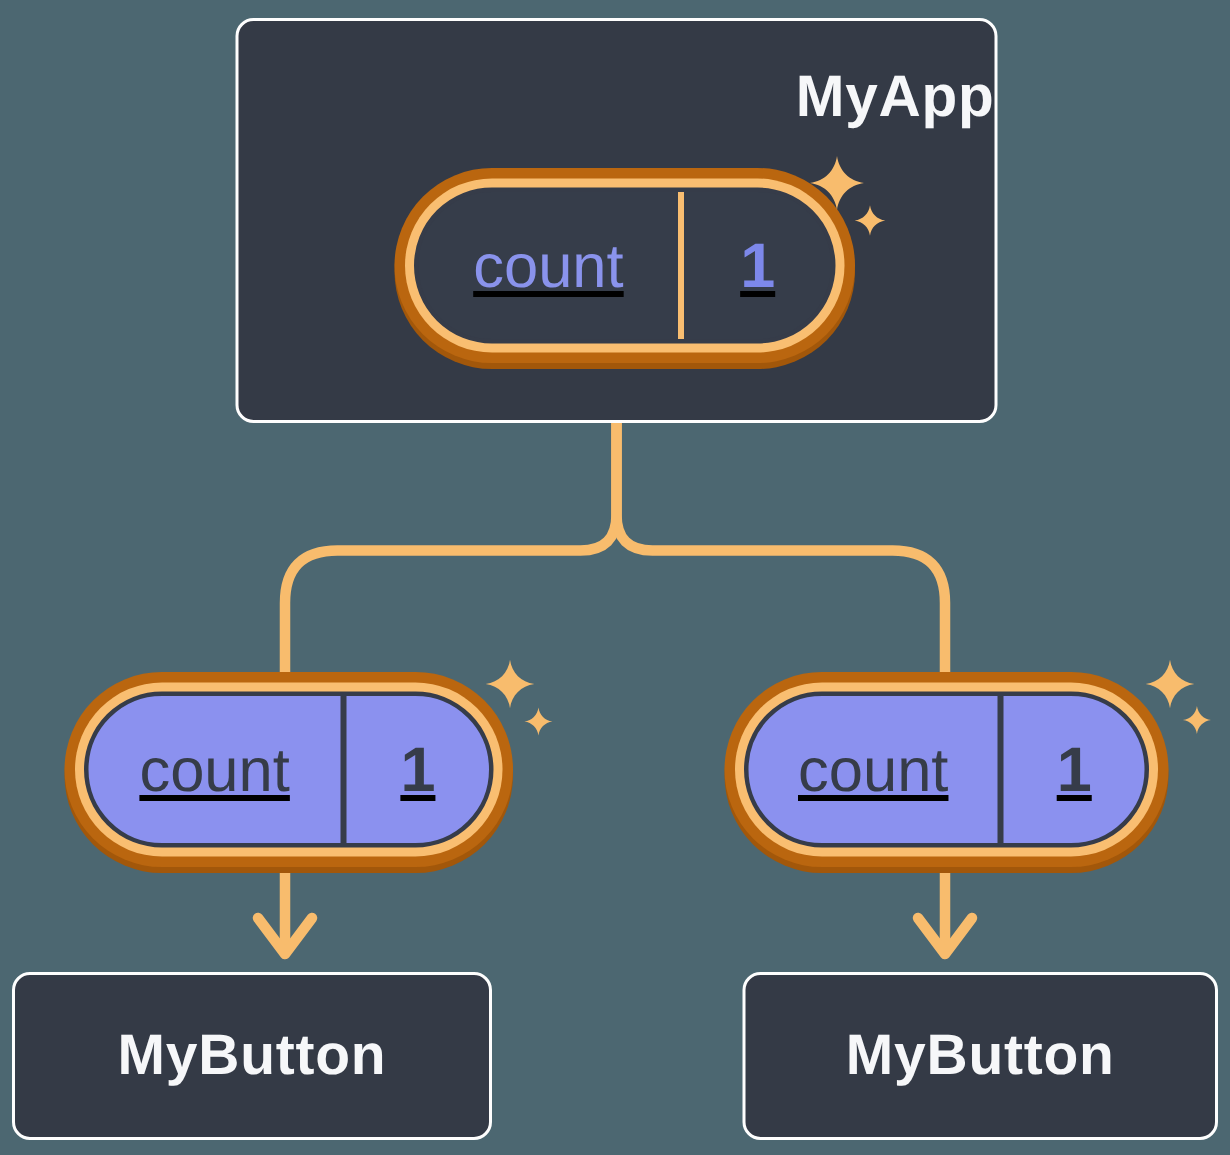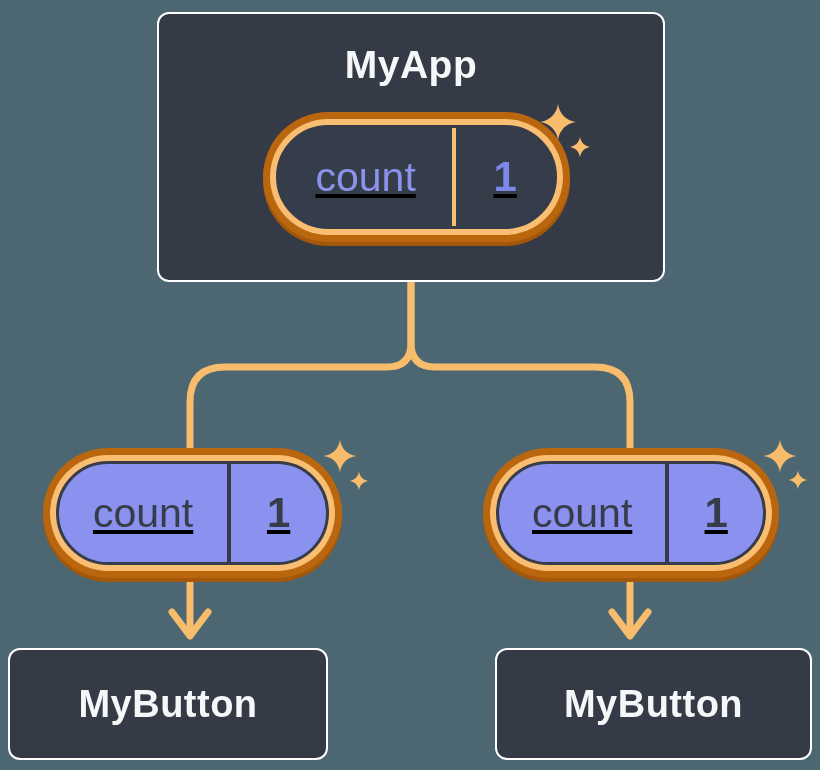--- a/index.html
+++ b/index.html
@@ -31,21 +31,21 @@
     border-radius: 12px;
     z-index: 2;
     color: #F6F7F9;
   }
   .node-root {
     left: 157px; top: 12px;
     width: 508px; height: 270px;
   }
   .node-root .node-title {
     margin-top: 30px;
-    text-align: center;
+    text-align: right;
     font-size: 39px;
     font-weight: 700;
     line-height: 1.1;
     letter-spacing: 0.5px;
   }
   .node-child {
     display: flex;
     align-items: center;
     justify-content: center;
     font-size: 38px;

